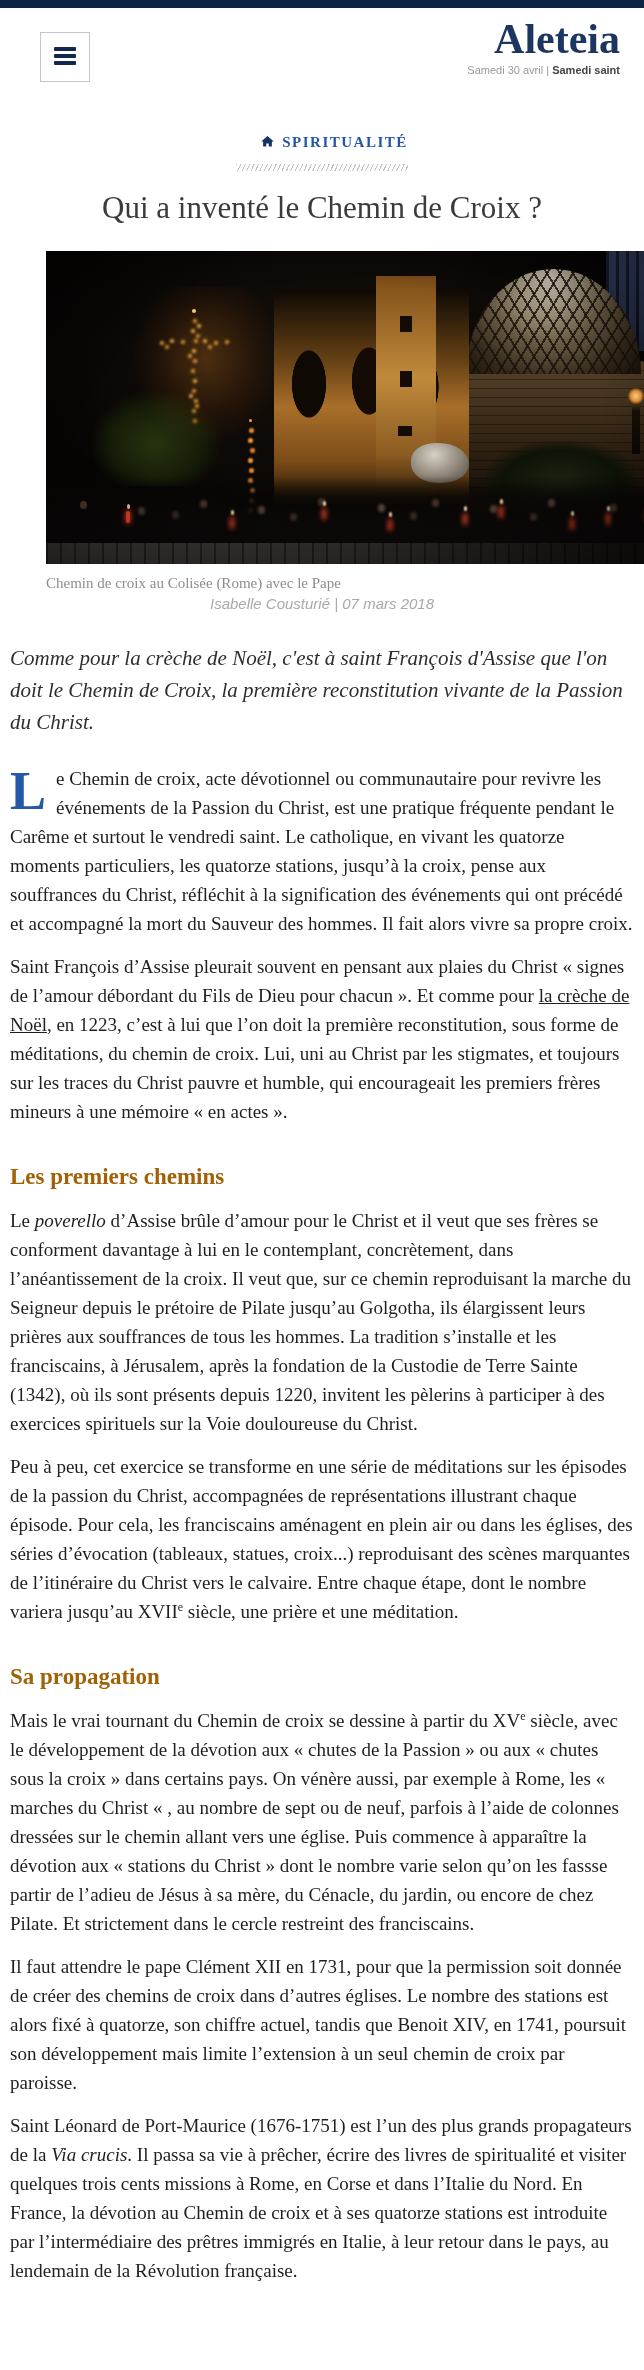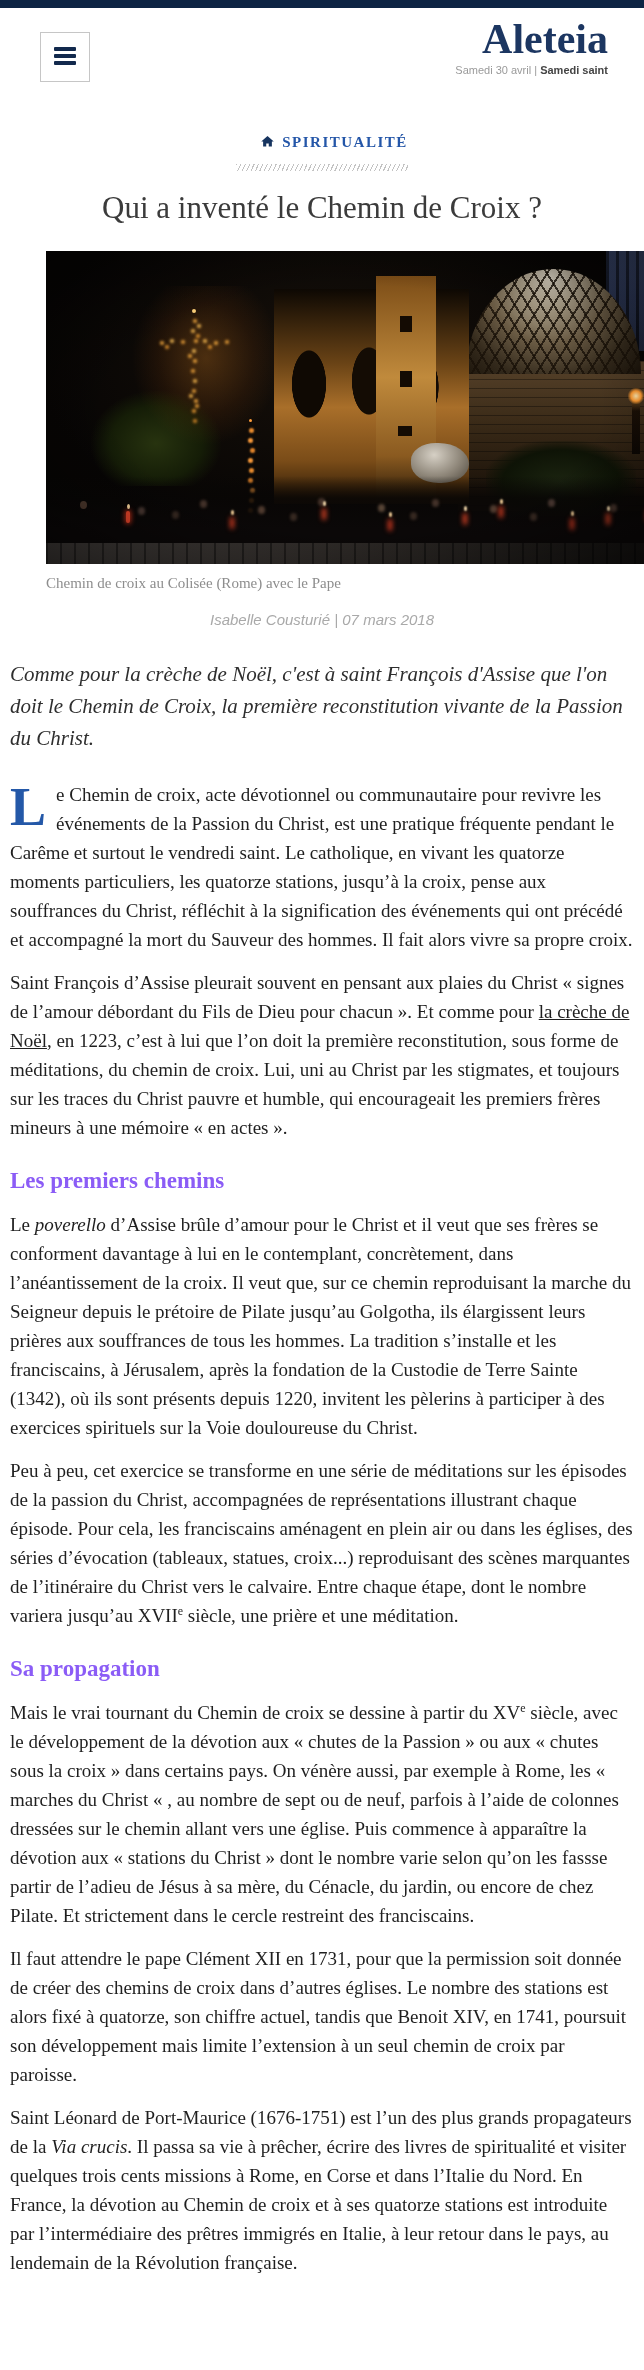--- a/index.html
+++ b/index.html
@@ -6,21 +6,21 @@
   .page{width:644px;margin:0 auto;background:#fff;font-family:"Liberation Serif",serif;color:#1f1f1f;overflow:hidden;}
 
   
   .topbar{height:8px;background:#0d2444;}
 
   
   header{position:relative;height:104px;}
   .menu-btn{position:absolute;left:40px;top:24px;width:50px;height:50px;background:#fff;border:1px solid #c6c6c6;cursor:pointer;padding:0;}
   .menu-icon{display:inline-block;width:22px;}
   .menu-icon i{display:block;width:22px;height:4px;background:#12294d;border-radius:1px;margin:3px auto;}
-  .brand-wrap{position:absolute;right:36px;top:8px;text-align:right;}
+  .brand-wrap{position:absolute;right:24px;top:8px;text-align:right;}
   .brand{display:inline-block;font-family:"Liberation Serif",serif;font-weight:700;font-size:42px;line-height:46px;color:#1c3661;text-decoration:none;letter-spacing:0;}
   .dateline{font-family:"Liberation Sans",sans-serif;font-size:11px;margin-top:2px;color:#9a9a9a;}
   .dateline .d2{color:#444444;font-weight:700;}
 
   
   .category-row{text-align:center;margin-top:22px;color:#2456a8;font-weight:700;font-size:15px;letter-spacing:1.5px;cursor:pointer;font-family:"Liberation Serif",serif;padding-left:24px;}
   .category-row svg{vertical-align:-2px;margin-right:7px;}
   .divider{width:172px;height:7px;margin:13px auto 0;background:repeating-linear-gradient(115deg,#c3c3c3 0 1px,#ffffff 1px 4px);}
 
   
@@ -54,29 +54,29 @@
     box-shadow:58px 6px 3px #55413a,120px -1px 3px #4e3a30,178px 5px 3px #5d4537,238px -3px 3px #4e3a30,298px 3px 3px #66503f,352px -2px 3px #4e3a30,410px 4px 3px #5d4537,468px -2px 3px #55413a,530px 3px 3px #4e3a30,585px 1px 3px #5d4537,92px 10px 3px #3f2f26,210px 12px 3px #3f2f26,330px 11px 3px #3f2f26,450px 12px 3px #3f2f26;}
   .hx-candles{left:80px;top:260px;width:4px;height:12px;border-radius:2px;background:#e8452a;
     box-shadow:0 0 5px 1px rgba(225,55,30,.9),104px 6px 5px 0 #dd3f24,196px -3px 5px 0 #e04527,262px 8px 5px 0 #d93b22,337px 2px 5px 0 #e04527,373px -5px 5px 0 #dd3f24,444px 7px 5px 0 #d93b22,480px 2px 5px 0 #e04527,520px -1px 5px 0 #dd3f24,558px 9px 5px 0 #d93b22;}
   .hx-flames{left:81px;top:253px;width:3px;height:5px;border-radius:50%;background:#ffd9a0;
     box-shadow:104px 6px 2px 0 #ffd9a0,196px -3px 2px 0 #ffe4b5,262px 8px 2px 0 #ffd9a0,337px 2px 2px 0 #ffe4b5,373px -5px 2px 0 #ffd9a0,444px 7px 2px 0 #ffd9a0,480px 2px 2px 0 #ffe4b5,520px -1px 2px 0 #ffd9a0,558px 9px 2px 0 #ffd9a0;}
   .hx-table{left:0;top:292px;width:624px;height:21px;background:repeating-linear-gradient(90deg,rgba(0,0,0,.4) 0 2px,transparent 2px 14px),linear-gradient(90deg,rgba(74,69,66,.95) 0%,rgba(46,42,39,.9) 55%,rgba(20,18,16,.9) 100%);}
   .hx-vignette{left:0;top:0;width:624px;height:313px;background:radial-gradient(ellipse at 50% 50%,transparent 55%,rgba(0,0,0,.55) 100%);}
 
   figcaption{font-size:15px;color:#8d8d8d;margin-top:9px;line-height:20px;}
 
-  .byline{text-align:center;margin-top:18px;font-family:"Liberation Sans",sans-serif;font-style:italic;font-size:15px;color:#a9a9a9;}
+  .byline{text-align:center;margin-top:2px;font-family:"Liberation Sans",sans-serif;font-style:italic;font-size:15px;color:#a9a9a9;}
 
   .lead{font-style:italic;font-size:21px;line-height:32px;color:#2e2e2e;margin:30px 10px 0;}
 
   .body-p{font-size:19px;line-height:29px;color:#1f1f1f;margin:14px 10px 0;}
   .body-p.first{margin-top:26px;}
   .dropcap{float:left;font-size:54px;line-height:44px;padding:5px 10px 0 0;color:#2458a8;font-weight:700;}
   .inline-link{color:#1f1f1f;text-decoration:underline;cursor:pointer;}
-  h2{font-size:23px;line-height:30px;font-weight:700;color:#8b5cf6;margin:24px 10px 2px;}
+  h2{font-size:23px;line-height:30px;font-weight:700;color:#a16207;margin:36px 10px 2px;}
   .body-p sup{font-size:12px;line-height:0;}
   .body-p em{}
 </style>
 </head>
 <body>
 
 <div class="page">
 
   <div class="topbar"></div>
 

